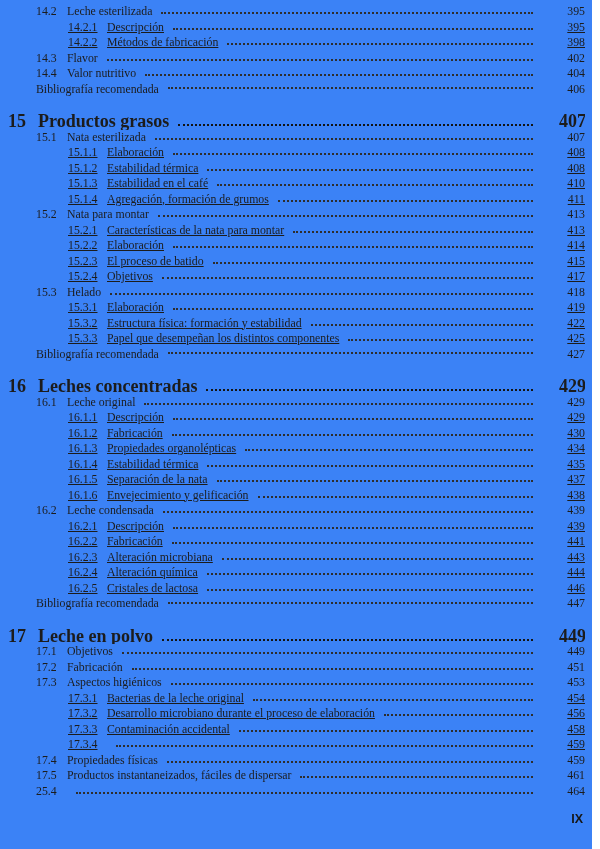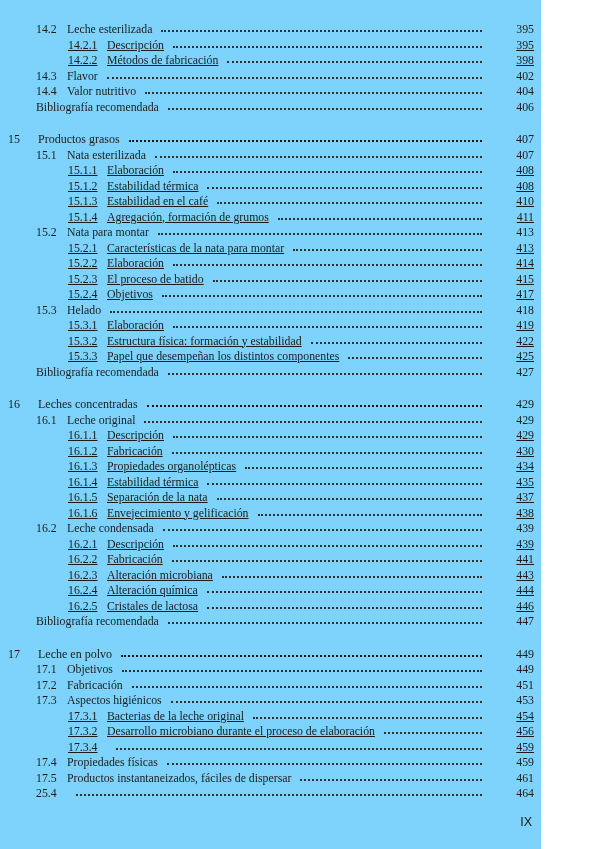--- a/index.html
+++ b/index.html
@@ -1,24 +1,24 @@
 <!DOCTYPE html>
 <html><head>
 <meta charset="utf-8">
 <style>
   html, body { margin: 0; padding: 0; background: #ffffff; }
   .page {
     position: relative;
-    width: 541px;
+    width: 592px;
     height: 849px;
     box-sizing: border-box;
-    background: #7dd3fc;
+    background: #3b82f6;
     color: #1c1c1c;
     font-family: "Liberation Serif", serif;
-    padding: 22px 7px 0 8px;
+    padding: 4px 7px 0 8px;
     overflow: hidden;
   }
   .toc { width: 100%; }
   .section { margin-top: 17px; }
   .section:first-child { margin-top: 0; }
   .row {
     display: flex;
     align-items: baseline;
     height: 15.5px;
     line-height: 15.5px;
@@ -32,38 +32,38 @@
     flex: 1 1 auto;
     min-width: 12px;
     height: 0;
     border-bottom: 2px dotted #2e2e2e;
     margin: 0 26px 0 9px;
     position: relative;
     top: -1px;
   }
   .pg { flex: none; width: 26px; text-align: right; }
 
-  .l1 { font-weight: normal; font-size: 12px; }
+  .l1 { font-weight: bold; font-size: 18px; }
   .l1 .num { width: 30px; }
   .l1 .leader { border-bottom: 2.5px dotted #141414; }
 
   .l2 { padding-left: 28px; }
   .l2 .num { width: 31px; }
 
   .l3 { padding-left: 60px; text-decoration: underline; }
   .l3 .num { width: 39px; }
 
-  .biblio { padding-left: 28px; }
+  .biblio { padding-left: 28px; align-items: center; }
 
   .footer {
     margin-top: 13px;
     padding-right: 2px;
     text-align: right;
     font-family: "Liberation Sans", sans-serif;
-    font-weight: normal;
+    font-weight: bold;
     font-size: 12.5px;
     color: #161616;
   }
 </style>
 </head>
 <body>
 
 <div class="page">
   <div class="toc">
       <div class="section">
@@ -322,20 +322,26 @@
           <span class="leader"></span>
           <span class="pg">454</span>
         </div>
         <div class="row l3">
           <span class="num">17.3.2</span>
           <span class="title">Desarrollo microbiano durante el proceso de elaboración</span>
           <span class="leader"></span>
           <span class="pg">456</span>
         </div>
         <div class="row l3">
+          <span class="num">17.3.3</span>
+          <span class="title">Contaminación accidental</span>
+          <span class="leader"></span>
+          <span class="pg">458</span>
+        </div>
+        <div class="row l3">
           <span class="num">17.3.4</span>
           <span class="leader"></span>
           <span class="pg">459</span>
         </div>
         <div class="row l2">
           <span class="num">17.4</span>
           <span class="title">Propiedades físicas</span>
           <span class="leader"></span>
           <span class="pg">459</span>
         </div>

